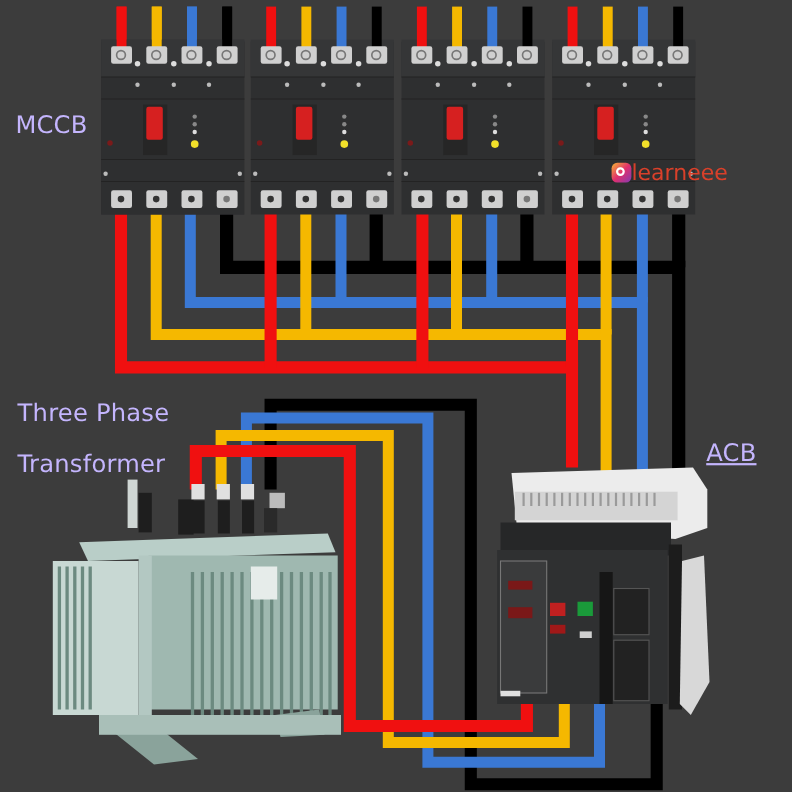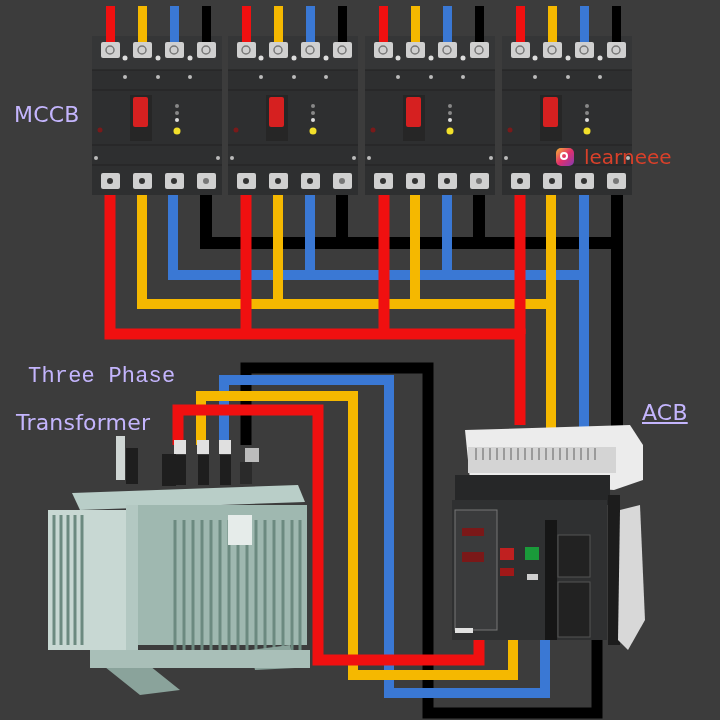--- a/index.html
+++ b/index.html
@@ -1,19 +1,19 @@
 <!DOCTYPE html>
 <html><head>
   <meta charset="utf-8">
   <style>
     html, body { margin: 0; padding: 0; }
     body { width: 720px; height: 720px; background: #3c3c3c; overflow: hidden; position: relative; font-family: "DejaVu Sans", sans-serif; }
     #canvas { position: absolute; left: 0; top: 0; width: 720px; height: 720px; }
     .label { position: absolute; color: #c4b5fd; font-size: 22px; line-height: 26px; font-family: "DejaVu Sans", sans-serif; letter-spacing: 0.2px; }
-    .watermark { position: absolute; left: 556px; top: 145px; color: #d9402a; font-size: 20px; font-family: "DejaVu Sans", sans-serif; display: flex; align-items: center; gap: 10px; }
+    .watermark { position: absolute; left: 556px; top: 145px; color: #d9402a; font-size: 20px; font-family: "DejaVu Sans", sans-serif; display: flex; align-items: center; gap: 0; }
     .ig-icon { width: 18px; height: 18px; border-radius: 5px; background: linear-gradient(135deg, #f7b733, #e1306c 50%, #833ab4); position: relative; display: inline-block; }
     .ig-icon::after { content: ""; position: absolute; left: 4px; top: 4px; width: 8px; height: 8px; border: 2px solid #fff; border-radius: 50%; box-sizing: border-box; }
   </style>
 </head>
 <body>
 
 <svg id="canvas" viewBox="0 0 720 720" xmlns="http://www.w3.org/2000/svg">
   <rect x="0" y="0" width="720" height="720" fill="#3c3c3c"></rect>
 
   <g fill="none" stroke-linecap="butt" stroke-linejoin="miter">
@@ -239,20 +239,20 @@
       <circle cx="114" cy="181" r="3" fill="#777"></circle>
     </g>
   </defs>
   <use href="#mccb" x="92" y="0"></use>
   <use href="#mccb" x="228" y="0"></use>
   <use href="#mccb" x="365" y="0"></use>
   <use href="#mccb" x="502" y="0"></use>
 </svg>
 
 <div class="label" style="left:14px; top:102px;">MCCB</div>
-<div class="label" style="left:28px; top:364px;font-family:Liberation Mono, monospace;">Three Phase</div>
+<div class="label" style="left:16px; top:364px;">Three Phase</div>
 <div class="label" style="left:16px; top:410px;">Transformer</div>
 <div class="label" style="left:642px; top:400px;text-decoration:underline;">ACB</div>
 
 <div class="watermark">
   <span class="ig-icon"></span>
   <span>learneee</span>
 </div>
 
 </body></html>

